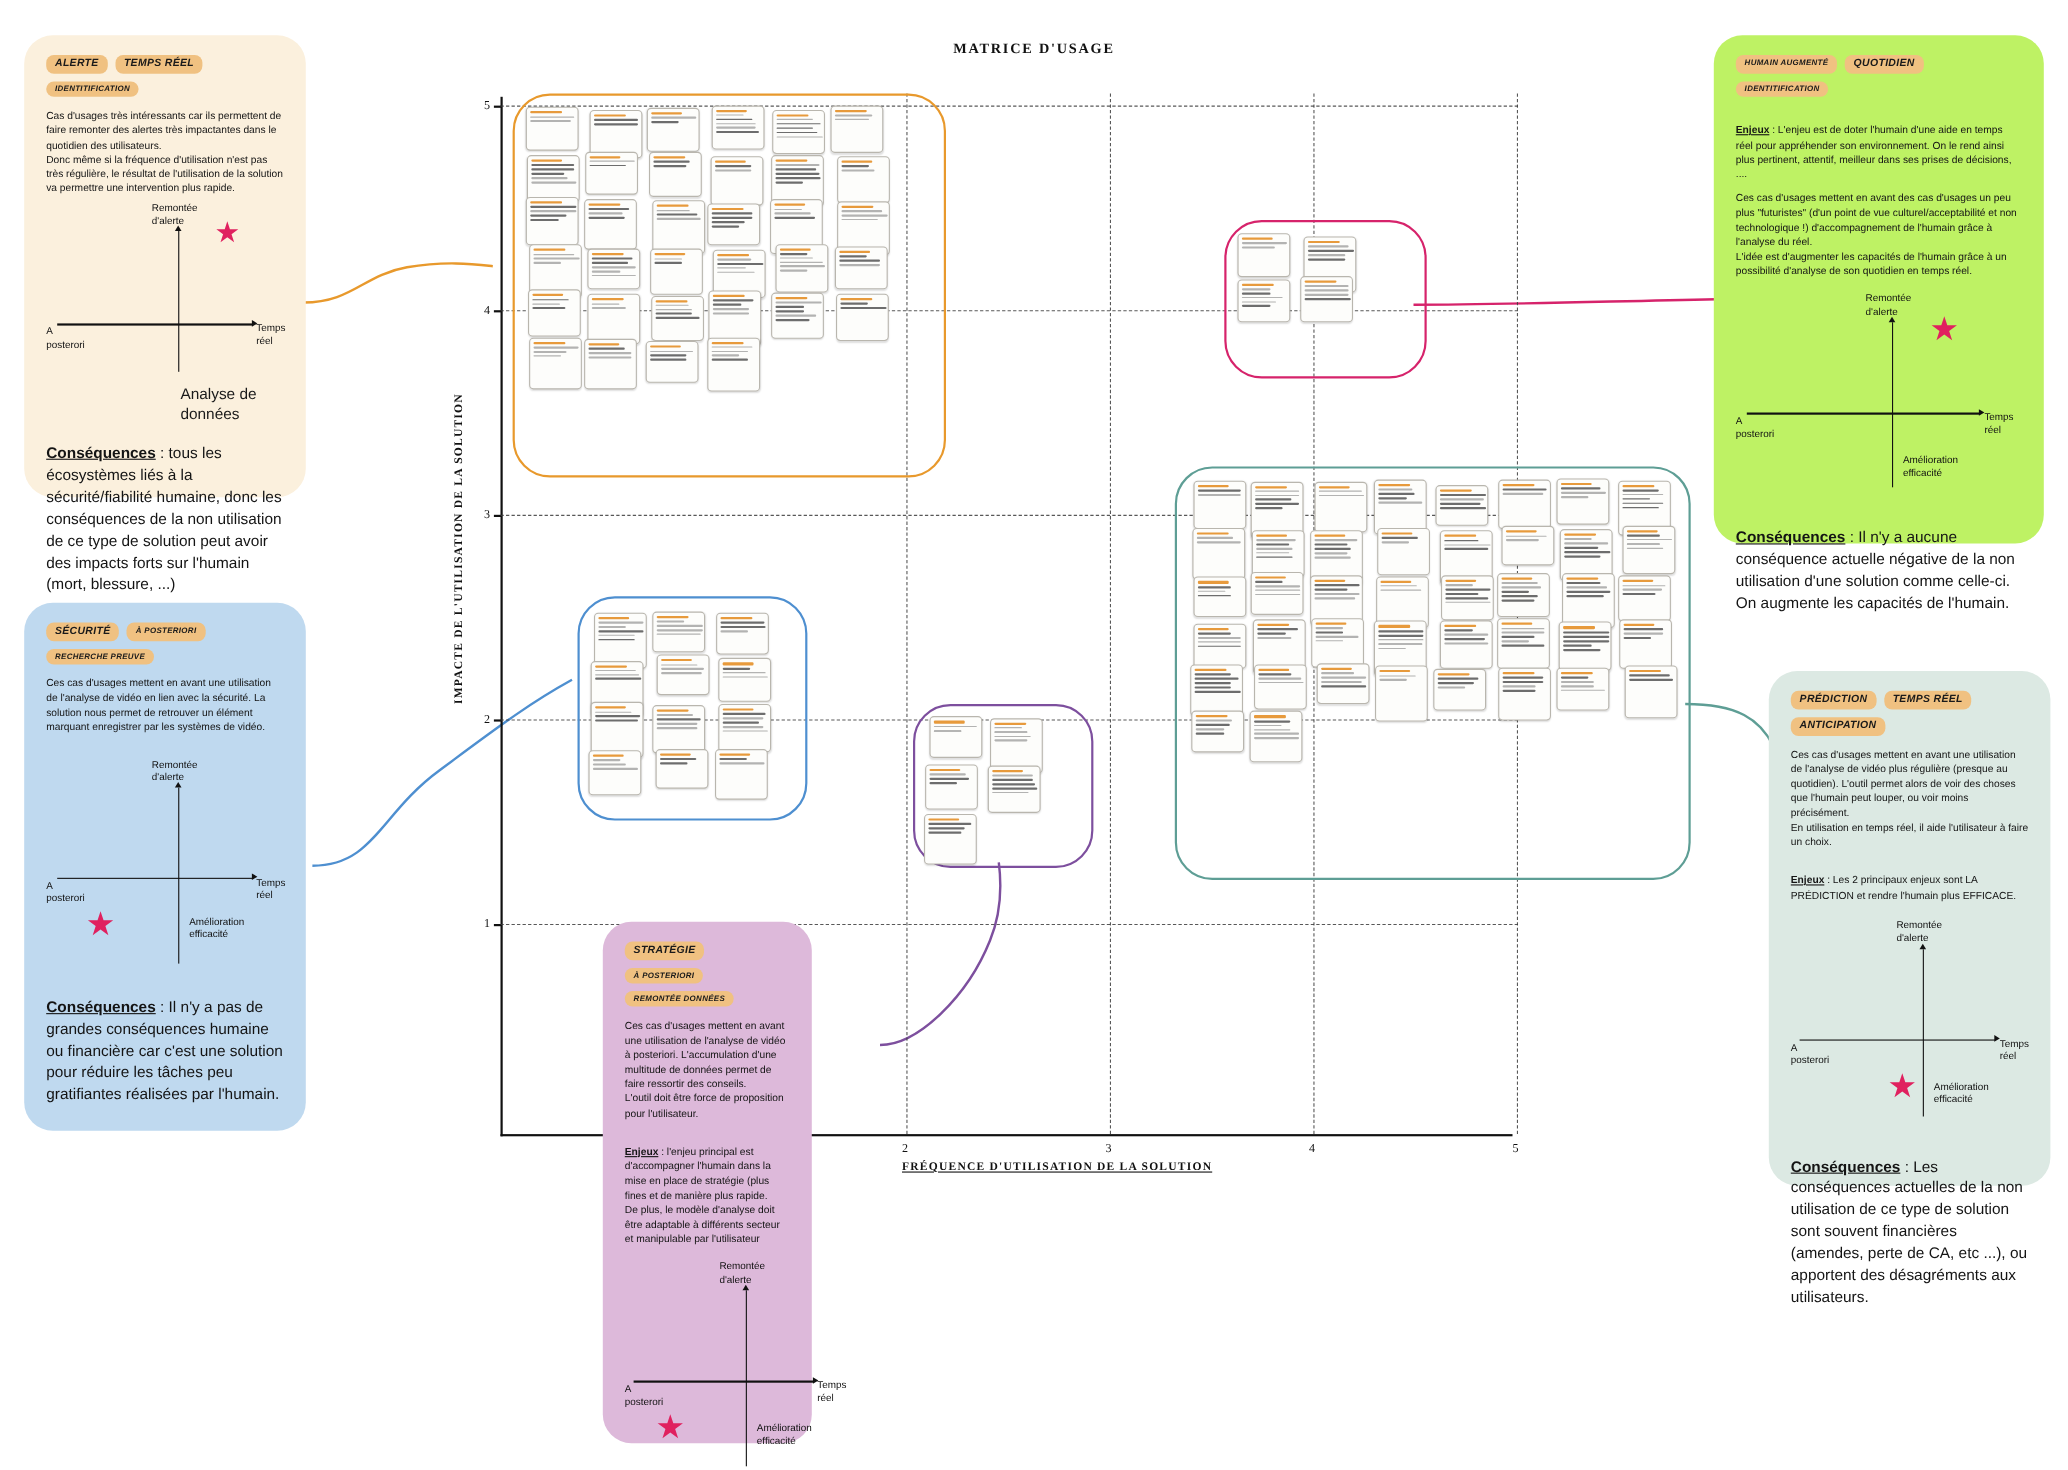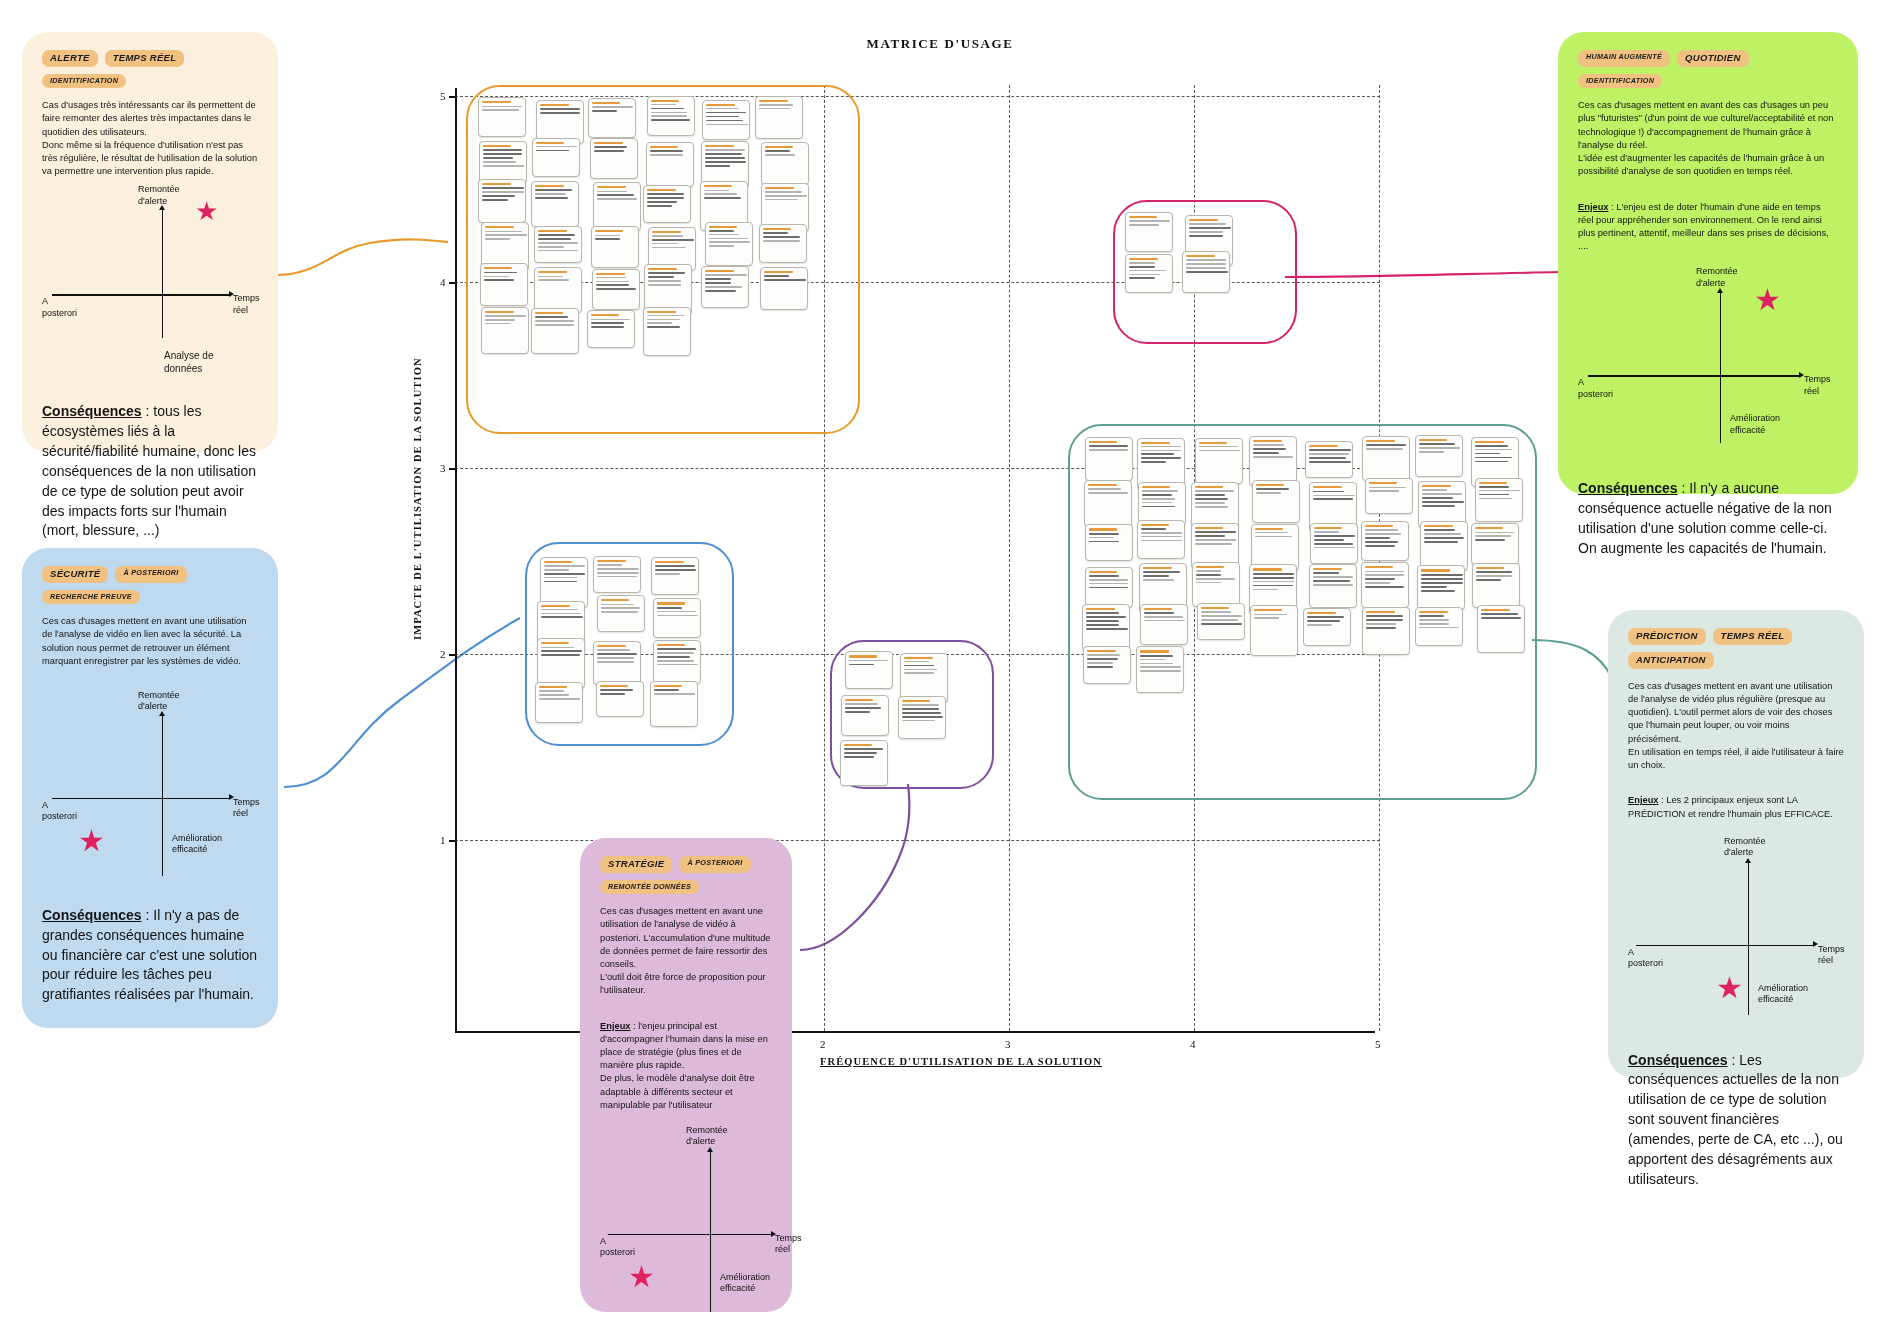--- a/index.html
+++ b/index.html
@@ -790,21 +790,21 @@
       <div class="mx" style="left:10px;top:106px;width:178px;"></div>
       <div class="arrow-r" style="left:187px;top:102.5px;"></div>
       <div class="lbl" style="left:96px;top:-4px;">Remontée
 d'alerte</div>
       <div class="lbl" style="left:0px;top:108px;">A
 posterori</div>
       <div class="lbl" style="left:191px;top:105px;">Temps
 réel</div>
       <div class="star" style="left:153px;top:10px;">★</div>
     </div>
-    <div class="lbl abs" style="left:142px;top:318px;font-size:10px;line-height:1.25;white-space:pre-line;">Analyse de
+    <div class="lbl abs" style="left:142px;top:318px;font-size:14px;line-height:1.25;white-space:pre-line;">Analyse de
 données</div>
     <div class="conseq" style="margin-top:44px;">
       <span class="lead-label">Conséquences</span><span> : tous les écosystèmes liés à la sécurité/fiabilité humaine, donc les conséquences de la non utilisation de ce type de solution peut avoir des impacts forts sur l'humain (mort, blessure, ...)</span>
     </div>
   </div>
 
   <div class="panel blue" style="left:22px;top:548px;width:256px;height:480px;">
     <div class="tags">
       <span class="tag">SÉCURITÉ</span>
       <span class="tag small">À POSTERIORI</span>
@@ -824,21 +824,21 @@
 réel</div>
       <div class="lbl" style="left:130px;top:155px;">Amélioration
 efficacité</div>
       <div class="star big" style="left:36px;top:148px;">★</div>
     </div>
     <div class="conseq">
       <span class="lead-label">Conséquences</span><span> : Il n'y a pas de grandes conséquences humaine ou financière car c'est une solution pour réduire les tâches peu gratifiantes réalisées par l'humain.</span>
     </div>
   </div>
 
-  <div class="panel purple" style="left:580px;top:838px;width:212px;height:474px;">
+  <div class="panel purple" style="left:548px;top:838px;width:190px;height:474px;">
     <div class="tags">
       <span class="tag">STRATÉGIE</span>
       <span class="tag small">À POSTERIORI</span>
       <span class="tag small">REMONTÉE DONNÉES</span>
     </div>
     <div class="body-text block">Ces cas d'usages mettent en avant une utilisation de l'analyse de vidéo à posteriori. L'accumulation d'une multitude de données permet de faire ressortir des conseils.
 L'outil doit être force de proposition pour l'utilisateur.</div>
     <div class="body-text block">
       <span class="lead-label">Enjeux</span><span style="white-space:pre-line;"> : l'enjeu principal est d'accompagner l'humain dans la mise en place de stratégie (plus fines et de manière plus rapide.
 De plus, le modèle d'analyse doit être adaptable à différents secteur et manipulable par l'utilisateur</span>
@@ -863,25 +863,25 @@
 Pour éviter l'étiquette de solution "gadget", la solution doit permettre d'étendre la réflexion humaine.</span>
     </div>
   </div>
 
   <div class="panel pink" style="left:1558px;top:32px;width:300px;height:462px;">
     <div class="tags">
       <span class="tag small">HUMAIN AUGMENTÉ</span>
       <span class="tag">QUOTIDIEN</span>
       <span class="tag small">IDENTITIFICATION</span>
     </div>
+    <div class="body-text block">
+      <span class="lead-label">Enjeux</span><span> : L'enjeu est de doter l'humain d'une aide en temps réel pour appréhender son environnement. On le rend ainsi plus pertinent, attentif, meilleur dans ses prises de décisions, ....</span>
+    </div>
     <div class="body-text block">Ces cas d'usages mettent en avant des cas d'usages un peu plus "futuristes" (d'un point de vue culturel/acceptabilité et non technologique !) d'accompagnement de l'humain grâce à l'analyse du réel.
 L'idée est d'augmenter les capacités de l'humain grâce à un possibilité d'analyse de son quotidien en temps réel.</div>
-    <div class="body-text block">
-      <span class="lead-label">Enjeux</span><span> : L'enjeu est de doter l'humain d'une aide en temps réel pour appréhender son environnement. On le rend ainsi plus pertinent, attentif, meilleur dans ses prises de décisions, ....</span>
-    </div>
     <div class="mini" style="height:188px;">
       <div class="my" style="left:142px;top:30px;height:150px;"></div>
       <div class="arrow-u" style="left:138.5px;top:25px;"></div>
       <div class="mx" style="left:10px;top:112px;width:212px;"></div>
       <div class="arrow-r" style="left:221px;top:108.5px;"></div>
       <div class="lbl" style="left:118px;top:3px;">Remontée
 d'alerte</div>
       <div class="lbl" style="left:0px;top:114px;">A
 posterori</div>
       <div class="lbl" style="left:226px;top:111px;">Temps

